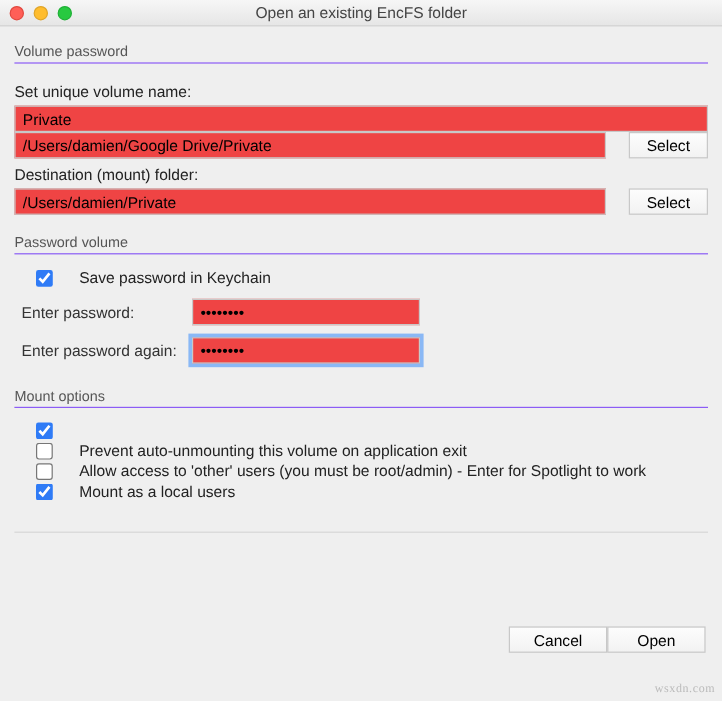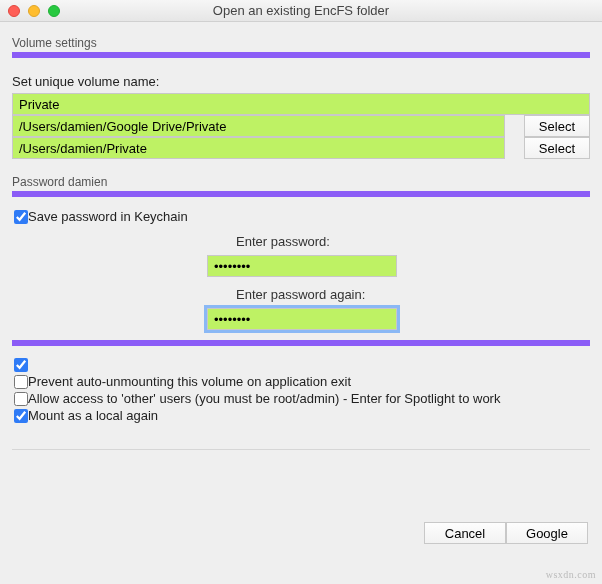--- a/index.html
+++ b/index.html
@@ -43,73 +43,72 @@
     .content {
       padding: 4px 12px 12px 12px;
     }
     .group-label {
       font-size: 12px;
       color: #555;
       margin-top: 10px;
       margin-bottom: 2px;
     }
     .group-box {
-      border-top: 6px solid #8b5cf6;
+      border-top: 1px solid #8b5cf6;
       padding-top: 10px;
       padding-bottom: 6px;
     }
     .field-label {
       font-size: 13px;
       color: #222;
       margin-bottom: 4px;
       margin-top: 6px;
     }
     .row {
       display: flex;
       gap: 19px;
       align-items: center;
     }
     input[type="text"], input[type="password"] {
       font-size: 13px;
       padding: 3px 6px;
       border: 1px solid #c8c8c8;
       border-radius: 0;
-      background: #bef264;
+      background: #ef4444;
       height: 22px;
     }
     input[type="text"].full {
       width: 100%;
     }
     .path-row input { flex: 1; }
     .btn {
       font-size: 13px;
       padding: 2px 14px;
       height: 22px;
       background: linear-gradient(#fdfdfd, #f2f2f2);
       border: 1px solid #c8c8c8;
       border-radius: 0;
       cursor: pointer;
     }
     .checkbox-row {
       display: flex;
       align-items: center;
-      gap: 0;
-      margin: 2px 2px;
+      gap: 22px;
+      margin: 2px 18px;
     }
     .checkbox-row label { font-size: 13px; color: #222; }
     input[type="checkbox"] {
       width: 14px; height: 14px;
       accent-color: #2f7bf6;
     }
     .pw-row {
       display: flex;
       align-items: center;
       margin: 10px 0 4px 2px;
       gap: 6px;
-      flex-direction: column;
     }
     .pw-row label {
       width: 140px;
       text-align: left;
       font-size: 13px;
       padding-left: 4px;
     }
     .pw-row input {
       width: 190px;
     }
@@ -148,74 +147,76 @@
   <div class="traffic-lights">
     <div class="tl close"></div>
     <div class="tl min"></div>
     <div class="tl max"></div>
   </div>
   <div class="title">Open an existing EncFS folder</div>
 </div>
 
 <div class="content">
 
-  <div class="group-label">Volume settings</div>
+  <div class="group-label">Volume password</div>
   <div class="group-box">
     <div class="field-label">Set unique volume name:</div>
     <input type="text" class="full" value="Private" style="">
 
     <div class="row path-row">
       <input type="text" value="/Users/damien/Google Drive/Private" style="">
       <button class="btn">Select</button>
     </div>
 
+    <div class="field-label">Destination (mount) folder:</div>
     <div class="row path-row">
       <input type="text" value="/Users/damien/Private" style="">
       <button class="btn">Select</button>
     </div>
   </div>
 
-  <div class="group-label">Password damien</div>
+  <div class="group-label">Password volume</div>
   <div class="group-box">
     <div class="checkbox-row">
       <input type="checkbox" id="cb-keychain" checked="" style="">
       <label for="cb-keychain">Save password in Keychain</label>
     </div>
 
     <div class="pw-row">
       <label>Enter password:</label>
       <input type="password" value="••••••••" style="">
     </div>
 
     <div class="pw-row">
       <label>Enter password again:</label>
       <input type="password" class="pw-focus" value="••••••••" style="">
     </div>
   </div>
 
+  <div class="group-label">Mount options</div>
   <div class="group-box">
     <div class="checkbox-row">
       <input type="checkbox" id="cb-auto" checked="" style="">
     </div>
     <div class="checkbox-row">
       <input type="checkbox" id="cb-prevent" style="">
       <label for="cb-prevent">Prevent auto-unmounting this volume on application exit</label>
     </div>
     <div class="checkbox-row">
       <input type="checkbox" id="cb-other" style="">
       <label for="cb-other">Allow access to 'other' users (you must be root/admin) - Enter for Spotlight to work</label>
     </div>
     <div class="checkbox-row">
       <input type="checkbox" id="cb-local" checked="" style="">
-      <label for="cb-local">Mount as a local again</label>
+      <label for="cb-local">Mount as a local users</label>
     </div>
   </div>
 
   <hr class="divider">
 
 </div>
 
 <div class="footer">
   <button class="btn">Cancel</button>
-  <button class="btn">Google</button>
+  <button class="btn">Open</button>
 </div>
 
 <div class="watermark">wsxdn.com</div>
 
 </body></html>

